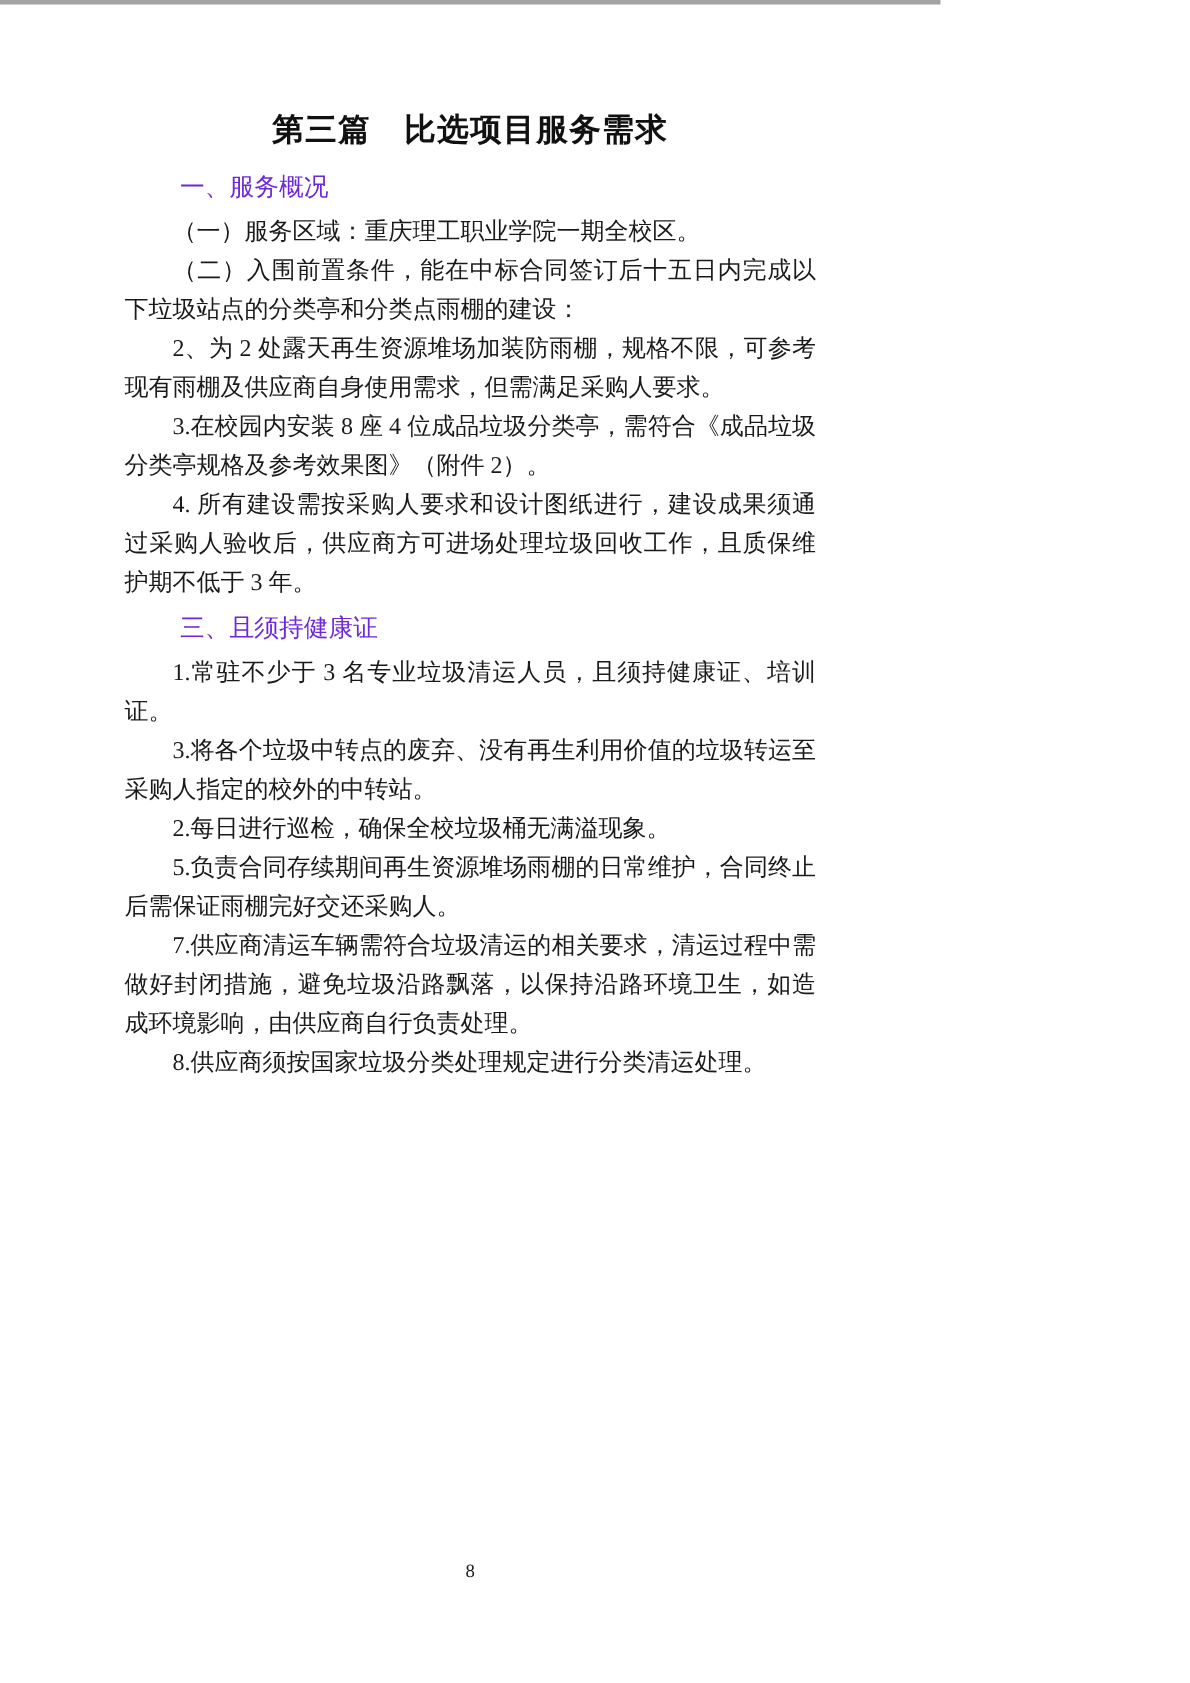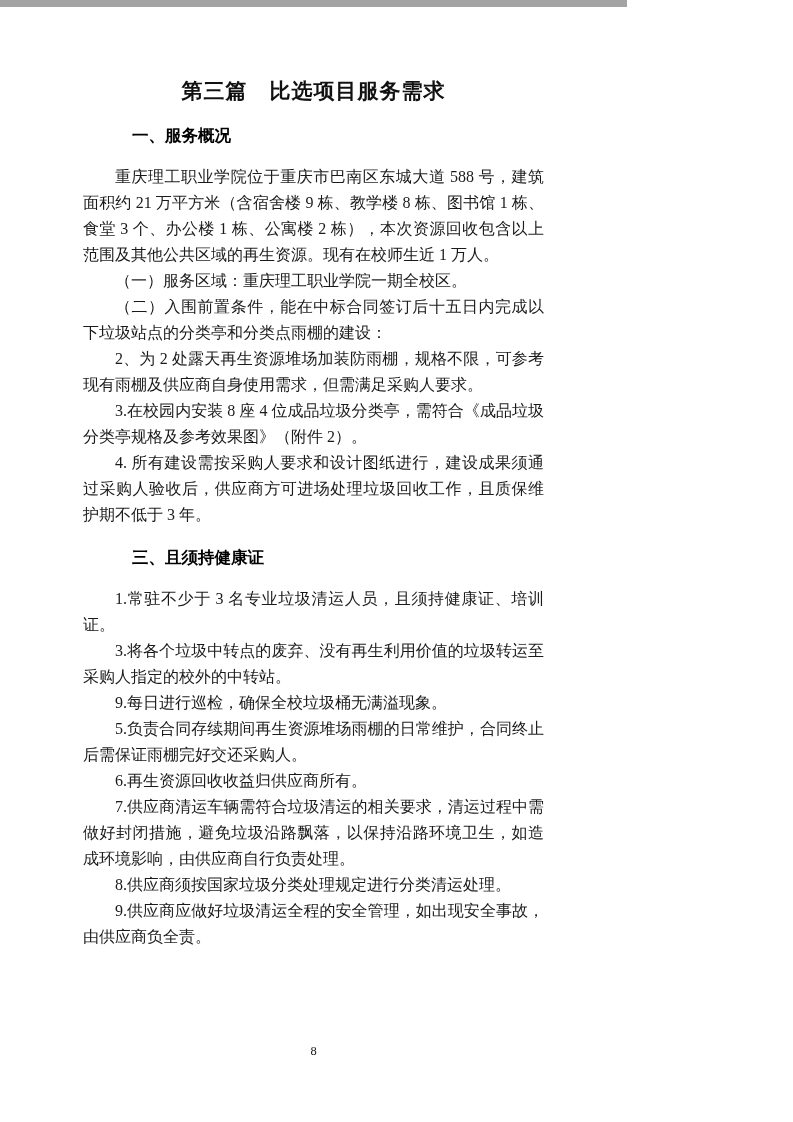--- a/index.html
+++ b/index.html
@@ -8,44 +8,44 @@
     background: #ffffff;
   }
   .page {
     position: relative;
     width: 627px;
     height: 1122px;
     background: #ffffff;
     color: #1a1a1a;
     font-family: "Liberation Serif", "DejaVu Serif", serif;
     overflow: hidden;
-    border-top: 7px solid #a3a3a3;
+    border-top: 3px solid #a3a3a3;
     box-sizing: border-box;
   }
   .content {
     padding: 69px 83px 0 83px;
   }
   .doc-title {
     margin: 0 0 10px 0;
     font-family: "Liberation Sans", "DejaVu Sans", sans-serif;
     font-weight: bold;
     font-size: 21px;
     line-height: 30px;
     text-align: center;
     letter-spacing: 1px;
     color: #111111;
   }
   .section-heading {
-    margin: 16px;
+    margin: 4px;
     font-family: "Liberation Sans", "DejaVu Sans", sans-serif;
-    font-weight: bold;
+    font-weight: normal;
     font-size: 16.5px;
     line-height: 26px;
     text-indent: 2em;
-    color: #000000;
+    color: #6d28d9;
   }
   .para {
     margin: 0;
     font-size: 16px;
     line-height: 26px;
     text-indent: 2em;
     text-align: justify;
     color: #1a1a1a;
   }
   .page-number {
@@ -61,34 +61,31 @@
 </style>
 </head>
 <body>
 
 <div class="page">
   <div class="content">
 
     <h1 class="doc-title">第三篇　比选项目服务需求</h1>
 
     <h2 class="section-heading">一、服务概况</h2>
-    <p class="para">重庆理工职业学院位于重庆市巴南区东城大道 588 号，建筑面积约 21 万平方米（含宿舍楼 9 栋、教学楼 8 栋、图书馆 1 栋、食堂 3 个、办公楼 1 栋、公寓楼 2 栋），本次资源回收包含以上范围及其他公共区域的再生资源。现有在校师生近 1 万人。</p>
 
     <p class="para">（一）服务区域：重庆理工职业学院一期全校区。</p>
     <p class="para">（二）入围前置条件，能在中标合同签订后十五日内完成以下垃圾站点的分类亭和分类点雨棚的建设：</p>
     <p class="para">2、为 2 处露天再生资源堆场加装防雨棚，规格不限，可参考现有雨棚及供应商自身使用需求，但需满足采购人要求。</p>
     <p class="para">3.在校园内安装 8 座 4 位成品垃圾分类亭，需符合《成品垃圾分类亭规格及参考效果图》（附件 2）。</p>
     <p class="para">4. 所有建设需按采购人要求和设计图纸进行，建设成果须通过采购人验收后，供应商方可进场处理垃圾回收工作，且质保维护期不低于 3 年。</p>
 
     <h2 class="section-heading">三、且须持健康证</h2>
     <p class="para">1.常驻不少于 3 名专业垃圾清运人员，且须持健康证、培训证。</p>
     <p class="para">3.将各个垃圾中转点的废弃、没有再生利用价值的垃圾转运至采购人指定的校外的中转站。</p>
-    <p class="para">9.每日进行巡检，确保全校垃圾桶无满溢现象。</p>
+    <p class="para">2.每日进行巡检，确保全校垃圾桶无满溢现象。</p>
     <p class="para">5.负责合同存续期间再生资源堆场雨棚的日常维护，合同终止后需保证雨棚完好交还采购人。</p>
-    <p class="para">6.再生资源回收收益归供应商所有。</p>
     <p class="para">7.供应商清运车辆需符合垃圾清运的相关要求，清运过程中需做好封闭措施，避免垃圾沿路飘落，以保持沿路环境卫生，如造成环境影响，由供应商自行负责处理。</p>
     <p class="para">8.供应商须按国家垃圾分类处理规定进行分类清运处理。</p>
-    <p class="para">9.供应商应做好垃圾清运全程的安全管理，如出现安全事故，由供应商负全责。</p>
 
   </div>
 
   <div class="page-number">8</div>
 </div>
 
 </body></html>

